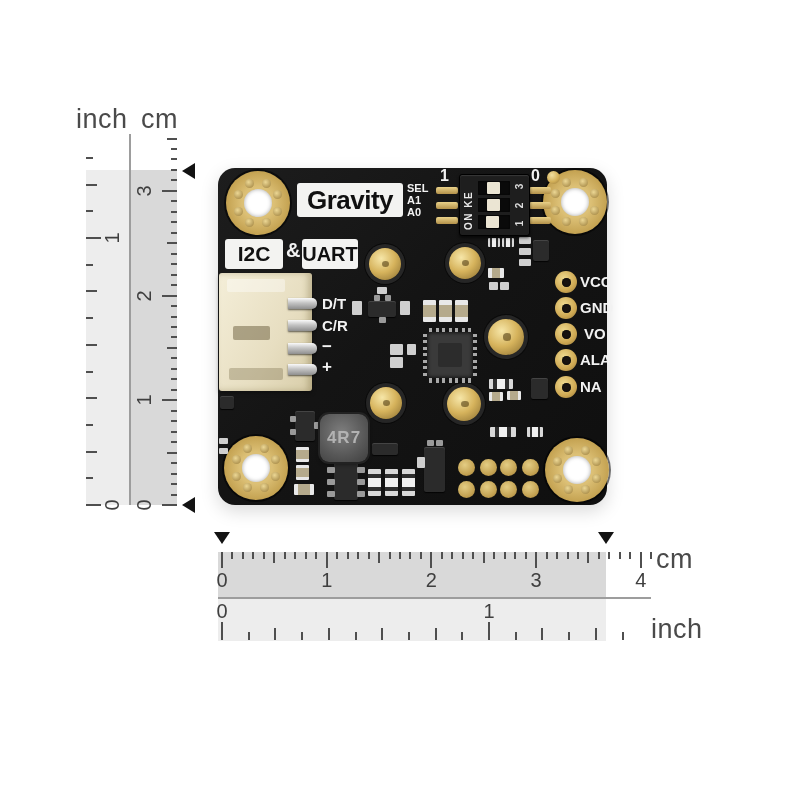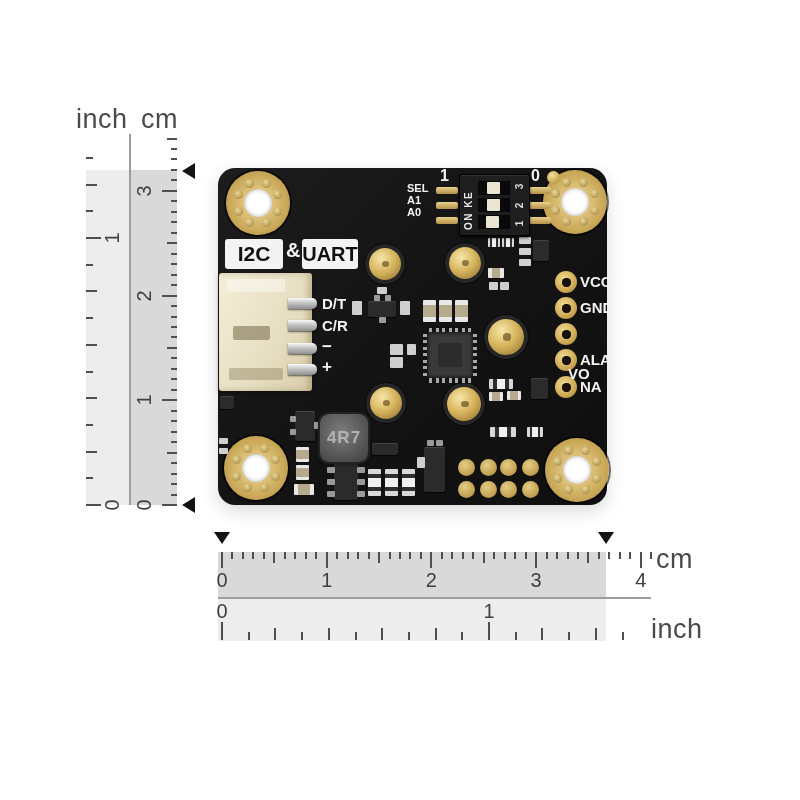--- a/index.html
+++ b/index.html
@@ -361,20 +361,21 @@
       <div class="c-resv" style="left: 402px; top: 469px; width: 13px; height: 27px;"></div>
       <div class="c-dark" style="left: 424px; top: 447px; width: 21px; height: 45px;"></div>
       <div class="c-padw" style="left: 417px; top: 457px; width: 8px; height: 11px;"></div>
       <div class="c-leg" style="left: 427px; top: 440px; width: 7px; height: 6px;"></div>
       <div class="c-leg" style="left: 436px; top: 440px; width: 7px; height: 6px;"></div>
       <div class="c-dark" style="left: 220px; top: 396px; width: 14px; height: 13px;"></div>
       <div class="c-padw" style="left: 219px; top: 438px; width: 9px; height: 6px;"></div>
       <div class="c-padw" style="left: 219px; top: 448px; width: 9px; height: 6px;"></div>
     </div>
 
+  <div class="wlabel" style="left:297px;top:183px;width:106px;height:34px;font-size:26px;letter-spacing:-.5px;">Gravity</div>
 
   <div class="pinlab" style="left:407px;top:183px;font-size:11px;line-height:11px;">SEL</div>
   <div class="pinlab" style="left:407px;top:195px;font-size:11px;line-height:11px;">A1</div>
   <div class="pinlab" style="left:407px;top:207px;font-size:11px;line-height:11px;">A0</div>
 
   <div class="goldbar" style="left:436px;top:187px;width:22px;height:7px;"></div>
   <div class="goldbar" style="left:436px;top:202px;width:22px;height:7px;"></div>
   <div class="goldbar" style="left:436px;top:217px;width:22px;height:7px;"></div>
   <div class="goldbar" style="left:529px;top:187px;width:22px;height:7px;"></div>
   <div class="goldbar" style="left:529px;top:202px;width:22px;height:7px;"></div>
@@ -432,21 +433,21 @@
         <div class="thole-in"></div>
       </div>
     <div class="thole" style="left:555px;top:349px;">
         <div class="thole-in"></div>
       </div>
     <div class="thole" style="left:555px;top:376px;">
         <div class="thole-in"></div>
       </div>
     <div class="pinlab" style="left:580px;top:274px;">VCC</div>
     <div class="pinlab" style="left:580px;top:300px;">GND</div>
-    <div class="pinlab" style="left:568px;top:326px;margin-top:40px;">VO</div>
+    <div class="pinlab" style="left:584px;top:326px;">VO</div>
     <div class="pinlab" style="left:580px;top:352px;">ALA</div>
     <div class="pinlab" style="left:580px;top:379px;">NA</div>
   </div>
 
   <div>
     <div class="icpads-h" style="left:429px;top:328px;"></div>
     <div class="icpads-h" style="left:429px;top:378px;"></div>
     <div class="icpads-v" style="left:423px;top:334px;"></div>
     <div class="icpads-v" style="left:472px;top:334px;"></div>
     <div class="ic">

